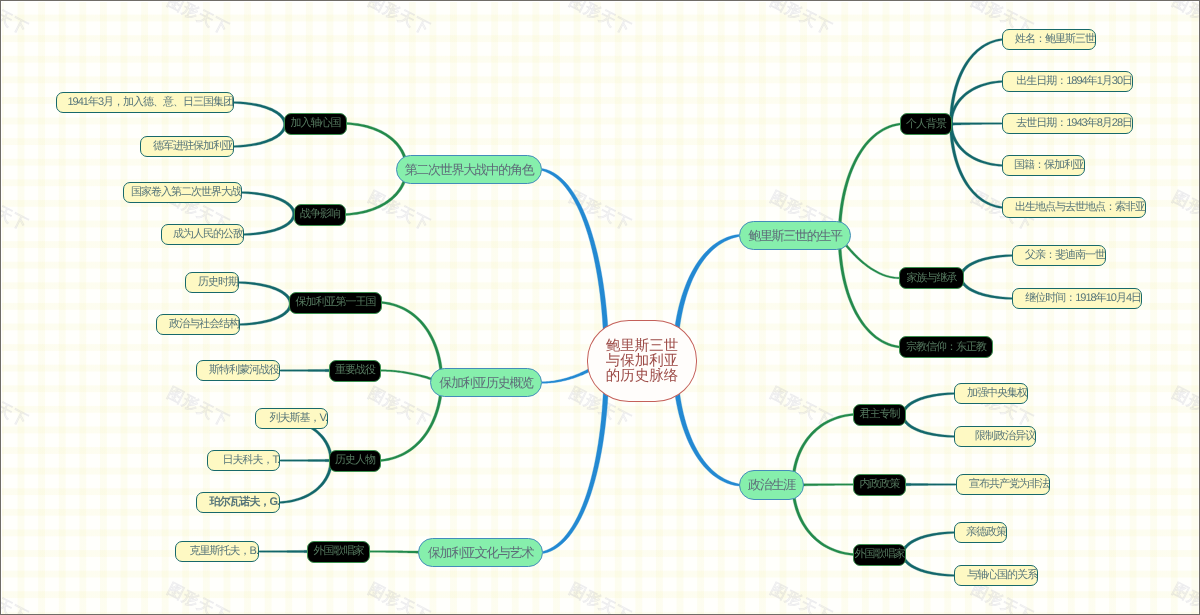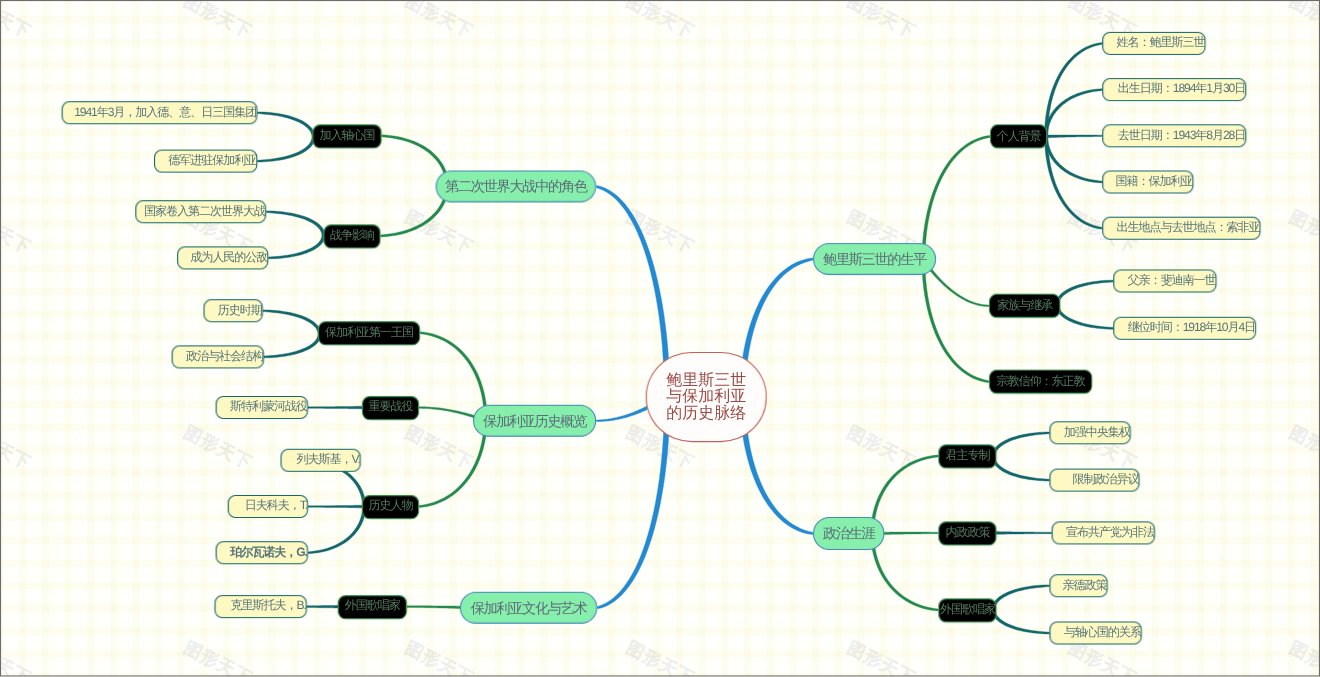--- a/index.html
+++ b/index.html
@@ -159,21 +159,21 @@
       </div>
       <div class="node n3" style="left: 207px; top: 450px; width: 73px; height: 21px;">
         <span>日夫科夫，T.</span>
       </div>
       <div class="node n3" style="left: 196px; top: 492px; width: 84px; height: 21px; font-weight: bold;">
         <span>珀尔瓦诺夫，G.</span>
       </div>
       <div class="node n2" style="left: 307px; top: 540.5px; width: 63px; height: 22px;">
         <span>外国歌唱家</span>
       </div>
-      <div class="node n3" style="left: 175px; top: 541px; width: 84px; height: 21px; margin-left: 20px;">
+      <div class="node n3" style="left: 175px; top: 541px; width: 84px; height: 21px;">
         <span>克里斯托夫，B.</span>
       </div>
       <div class="node n2" style="left: 900px; top: 113px; width: 52px; height: 22px;">
         <span>个人背景</span>
       </div>
       <div class="node n3" style="left: 1002px; top: 29px; width: 94px; height: 21px;">
         <span>姓名：鲍里斯三世</span>
       </div>
       <div class="node n3" style="left: 1002px; top: 71px; width: 131px; height: 21px;">
         <span>出生日期：1894年1月30日</span>

